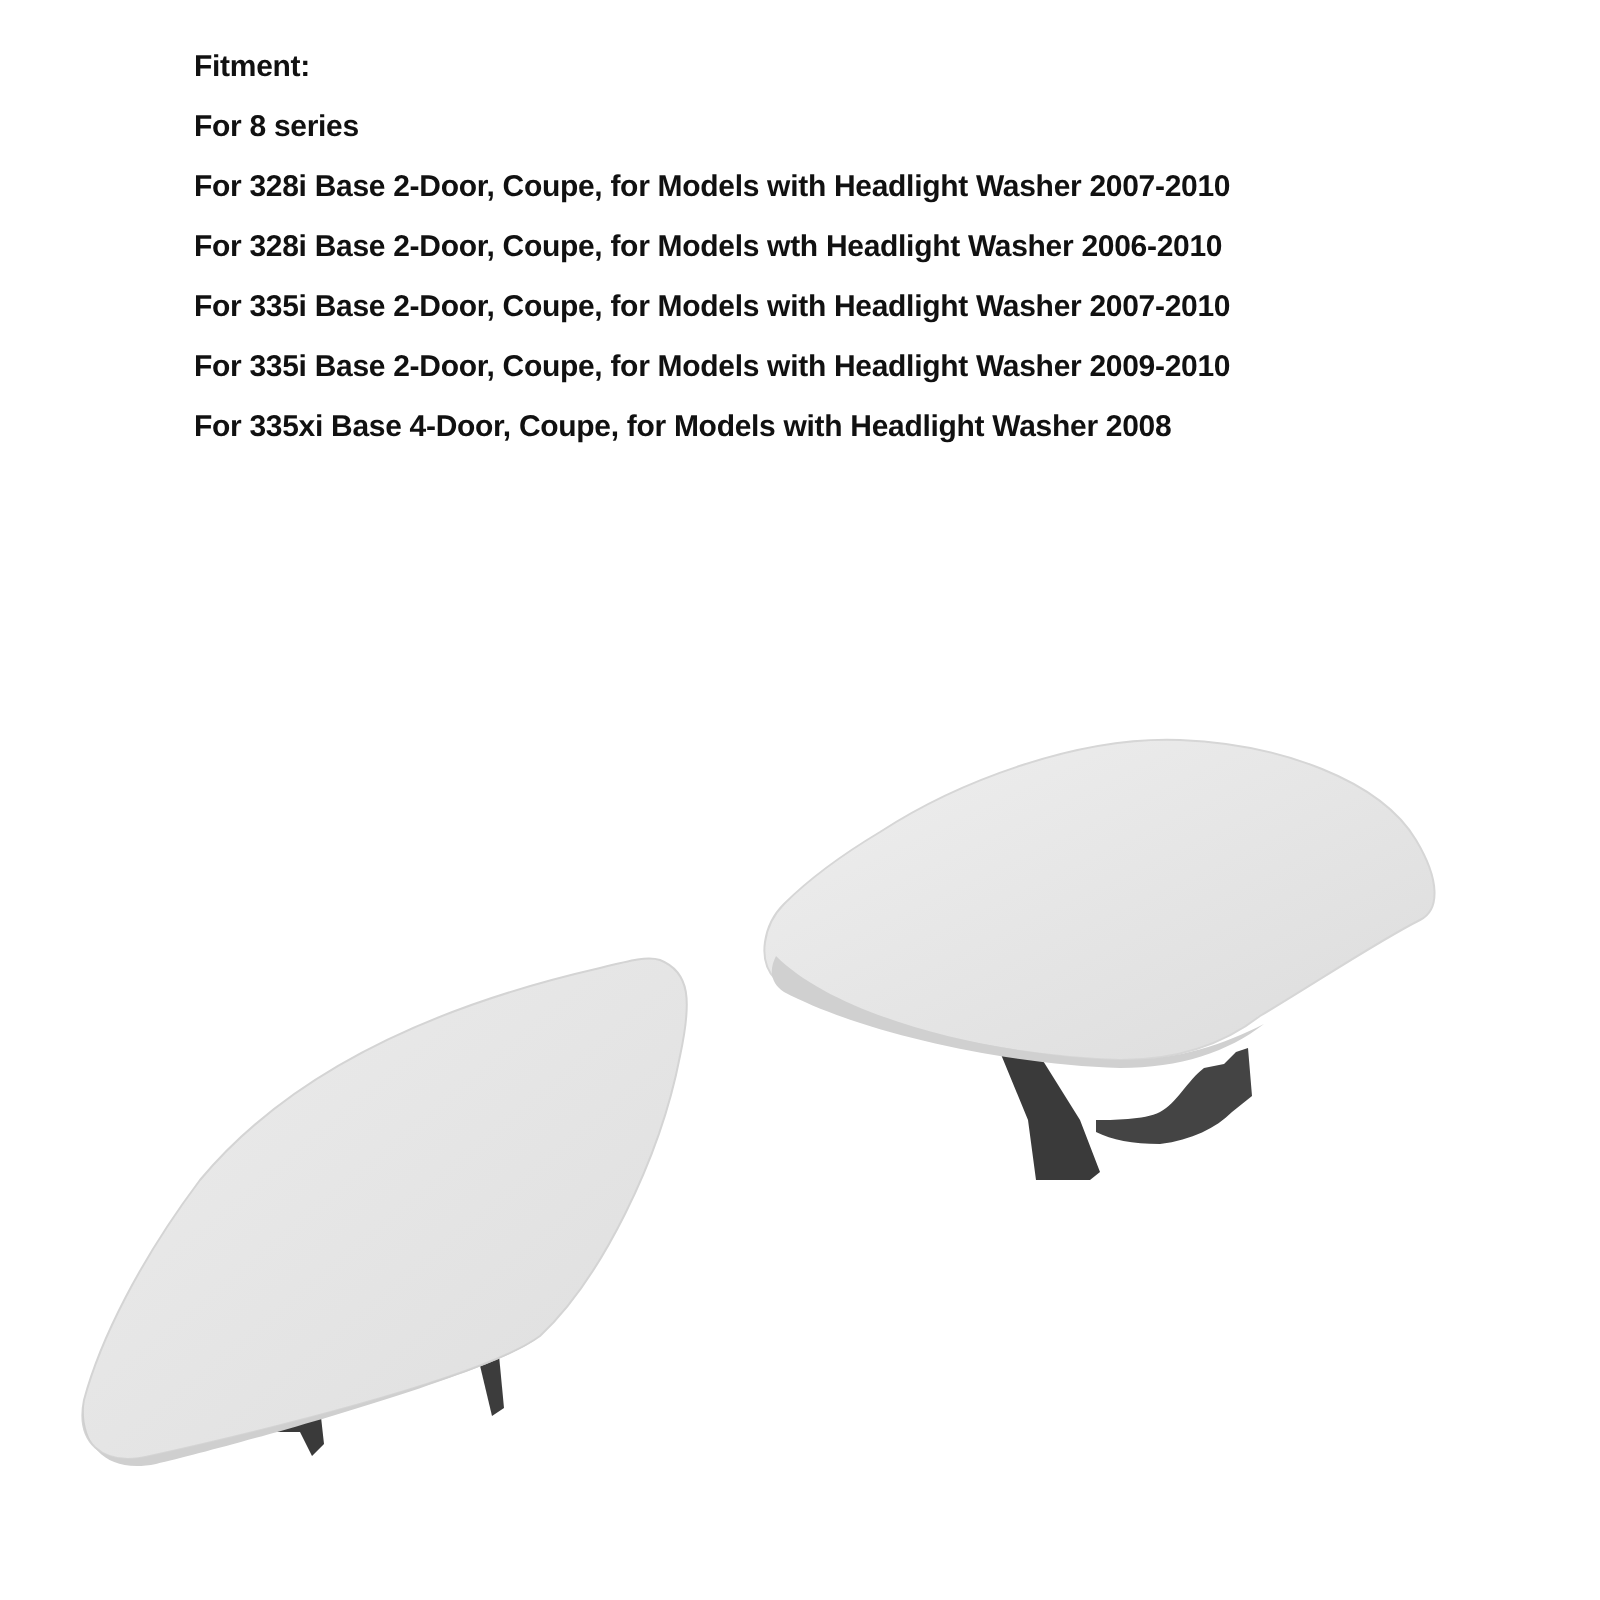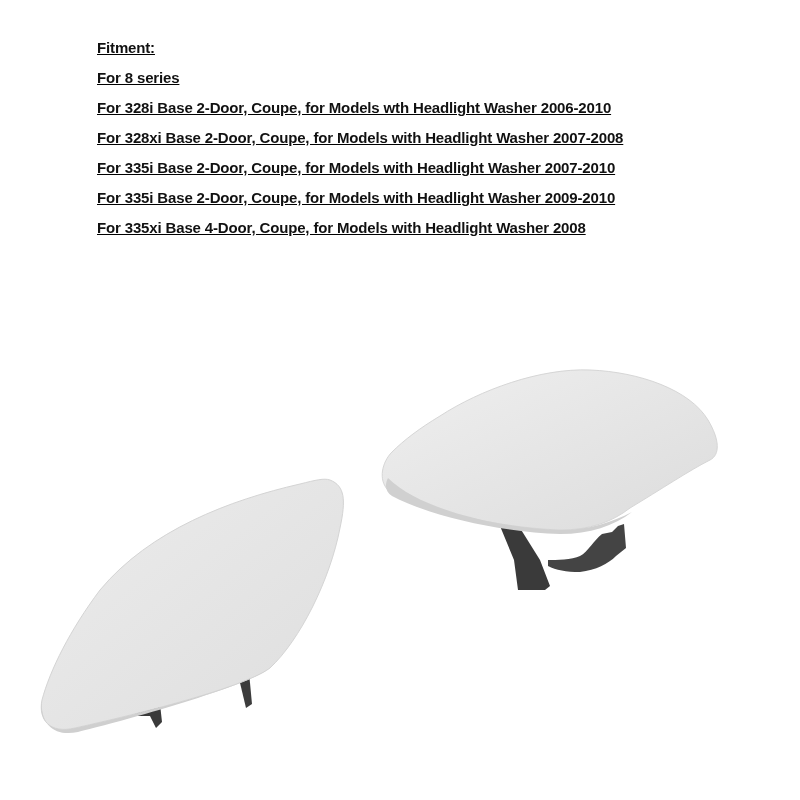--- a/index.html
+++ b/index.html
@@ -1,29 +1,29 @@
 <!DOCTYPE html>
 <html><head>
   <meta charset="utf-8">
   <style>
     html, body { margin: 0; padding: 0; background: #ffffff; }
     body { width: 800px; height: 800px; position: relative; overflow: hidden; font-family: "Liberation Sans", "DejaVu Sans", sans-serif; }
-    .fitment { position: absolute; left: 97px; top: 37px; margin: 0; padding: 0; list-style: none; text-decoration: underline; }
+    .fitment { position: absolute; left: 97px; top: 23px; margin: 0; padding: 0; list-style: none; }
     .fitment .line { font-size: 15px; font-weight: bold; color: #111111; height: 30px; line-height: 22px; white-space: nowrap; letter-spacing: -0.15px; }
     .product { position: absolute; left: 0; top: 340px; width: 800px; height: 440px; }
     svg { display: block; }
   </style>
 </head>
 <body>
 
 <div class="fitment">
   <div class="line">Fitment:</div>
   <div class="line">For 8 series</div>
+  <div class="line">For 328i Base 2-Door, Coupe, for Models with Headlight Washer 2007-2010</div>
   <div class="line">For 328i Base 2-Door, Coupe, for Models wth Headlight Washer 2006-2010</div>
-  <div class="line">For 328xi Base 2-Door, Coupe, for Models with Headlight Washer 2007-2008</div>
   <div class="line">For 335i Base 2-Door, Coupe, for Models with Headlight Washer 2007-2010</div>
   <div class="line">For 335i Base 2-Door, Coupe, for Models with Headlight Washer 2009-2010</div>
   <div class="line">For 335xi Base 4-Door, Coupe, for Models with Headlight Washer 2008</div>
 </div>
 
 <div class="product">
   <svg width="800" height="440" viewBox="0 340 800 440">
     <defs>
       <linearGradient id="capGradL" x1="0" y1="0" x2="1" y2="1">
         <stop offset="0" stop-color="#ececec"></stop>

